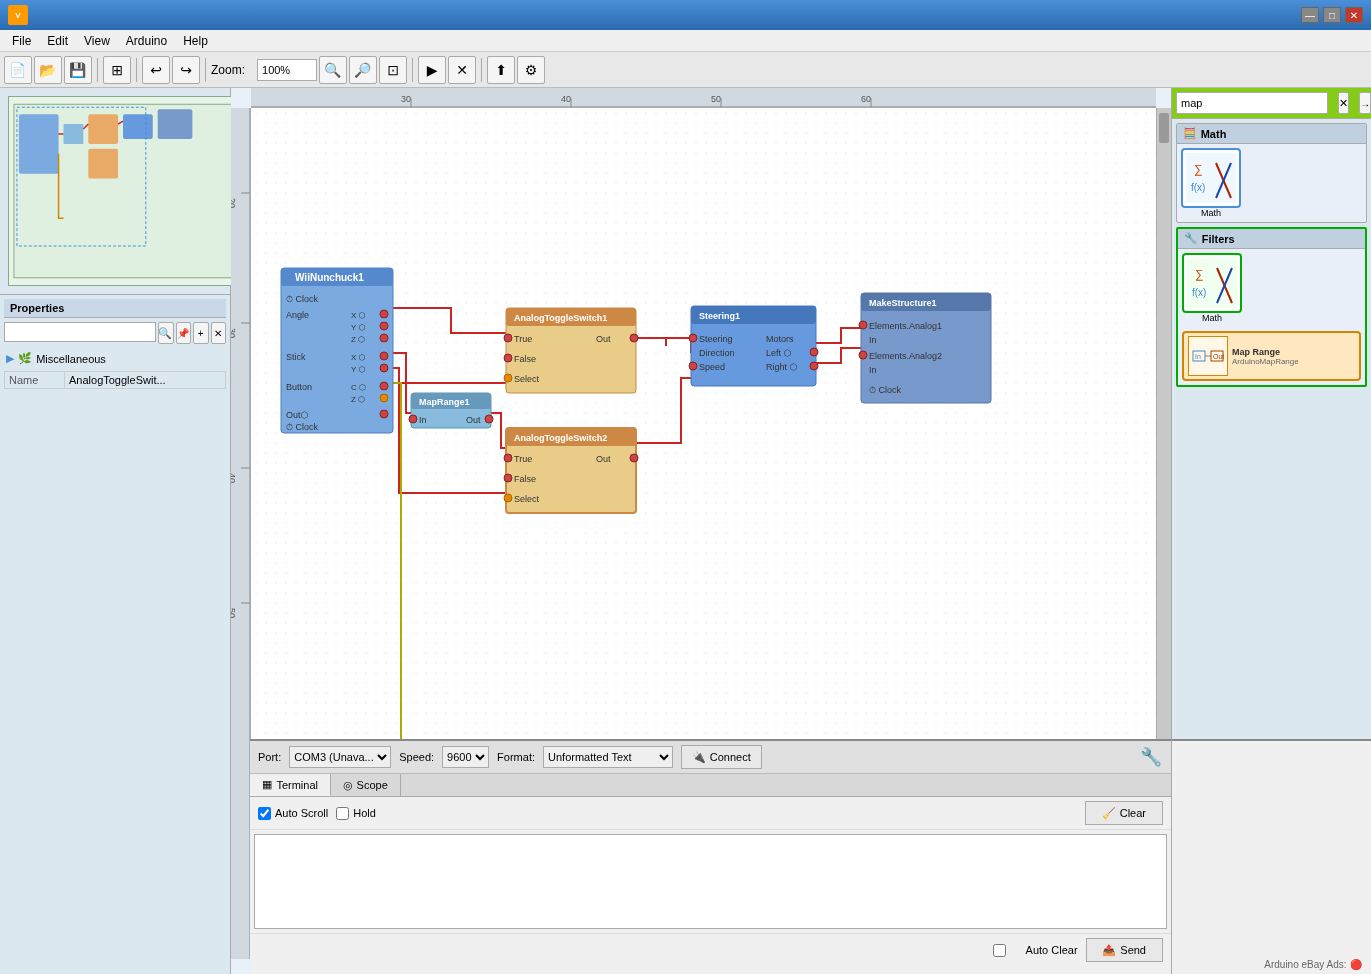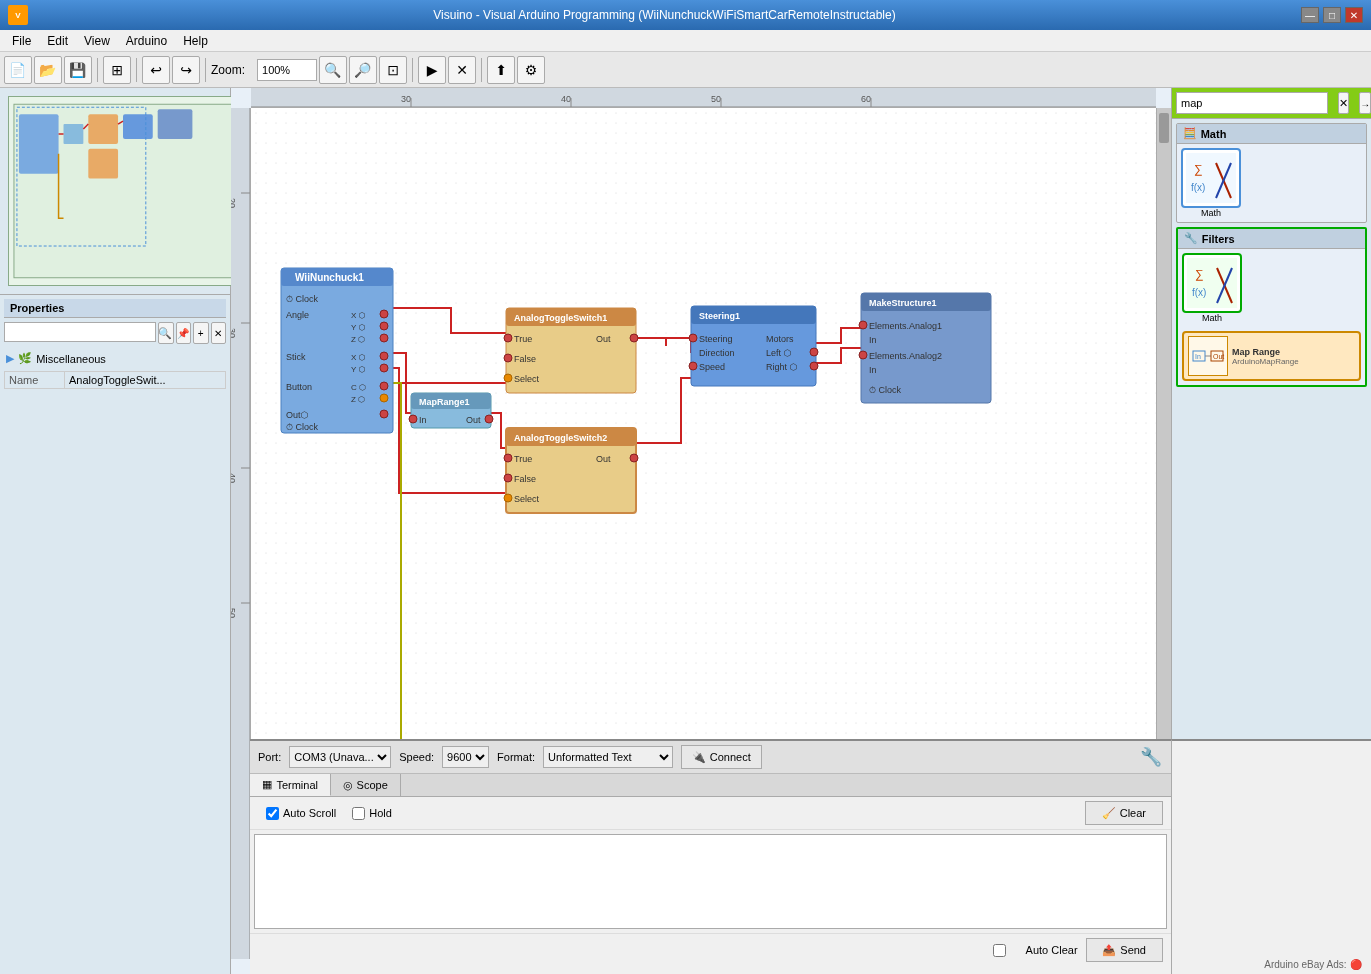--- a/index.html
+++ b/index.html
@@ -63,38 +63,37 @@
     .comp-section-header { background: #c0d0e0; padding: 3px 6px; font-weight: bold; font-size: 11px; display: flex; align-items: center; gap: 4px; border-bottom: 1px solid #aaa; }
     .comp-grid { display: flex; flex-wrap: wrap; }
 
     
     #bottom-panel { position: absolute; bottom: 0; left: 250px; right: 200px; height: 230px; background: #f0f0f0; border-top: 2px solid #aaa; }
     #bottom-toolbar { display: flex; align-items: center; padding: 4px 8px; gap: 8px; background: #e0e0e0; border-bottom: 1px solid #bbb; }
     #bottom-tabs { display: flex; background: #d8d8d8; border-bottom: 1px solid #aaa; }
     .bottom-tab { padding: 4px 12px; font-size: 11px; border-right: 1px solid #aaa; cursor: pointer; display: flex; align-items: center; gap: 4px; }
     .bottom-tab.active { background: #f0f0f0; border-bottom: 1px solid #f0f0f0; }
     #bottom-controls { display: flex; align-items: center; padding: 4px 8px; gap: 8px; background: #f0f0f0; border-bottom: 1px solid #ddd; }
-    .checkbox-label { display: flex; align-items: center; gap: 4px; font-size: 11px; cursor: pointer; margin-left: 8px; }
+    .checkbox-label { display: flex; align-items: center; gap: 4px; font-size: 11px; cursor: pointer; }
     #terminal-area { background: white; margin: 4px; border: 1px solid #aaa; height: 100px; }
     #bottom-status { display: flex; align-items: center; padding: 4px 8px; gap: 8px; background: #f0f0f0; border-top: 1px solid #ddd; }
 
     
     #arduino-ads { position: absolute; bottom: 0; right: 0; width: 200px; height: 230px; background: #f0f0f0; border-left: 1px solid #aaa; border-top: 2px solid #aaa; display: flex; align-items: flex-end; justify-content: flex-end; padding: 4px; }
     #ads-label { font-size: 10px; color: #666; display: flex; align-items: center; gap: 4px; }
 
     
     #canvas-scrollbar-v .scroll-thumb { position: absolute; top: 5px; left: 2px; right: 2px; height: 30px; }
     #canvas-scrollbar-h .scroll-thumb { position: absolute; left: 5px; top: 2px; bottom: 2px; width: 100px; }
   </style>
 </head>
 <body>
 
 <div id="titlebar">
   <div class="logo">V</div>
-  <div class="title">Visuino - Visual Arduino Programming (WiiNunchuckWiFiSmartCarRemoteInstructable)</div>
   <div class="win-controls">
     <div class="win-btn">—</div>
     <div class="win-btn">□</div>
     <div class="win-btn close">✕</div>
   </div>
 </div>
 
 <div id="menubar">
   <span>File</span>
   <span>Edit</span>

